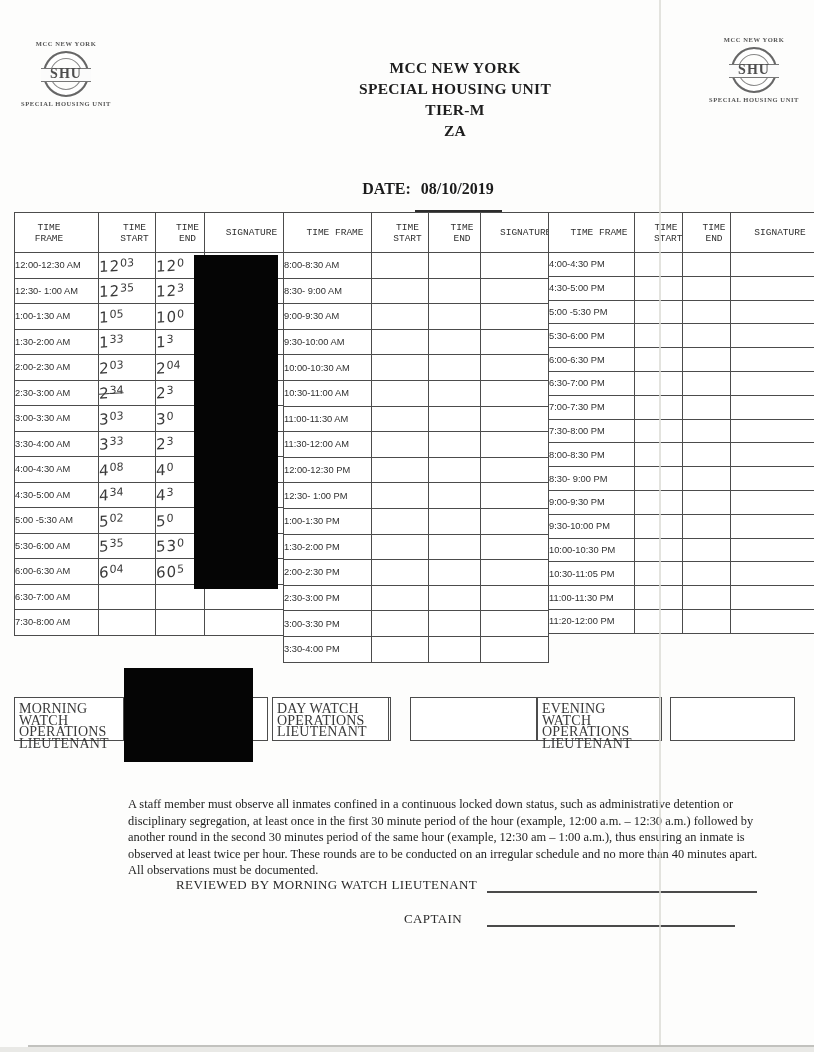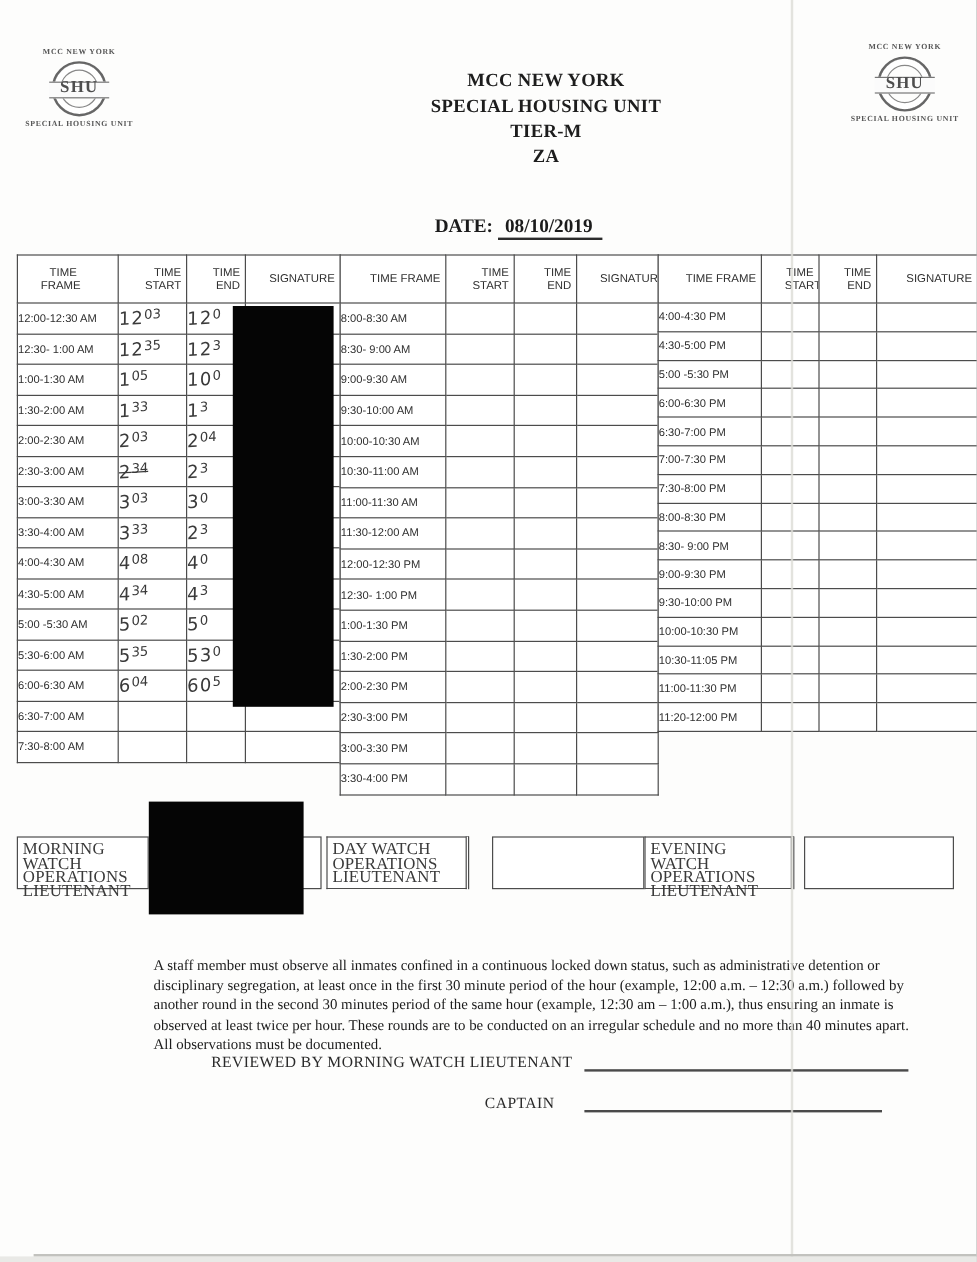--- a/index.html
+++ b/index.html
@@ -12,28 +12,28 @@
   .seal{width:42px;height:42px;margin:4px auto 3px;border-radius:50%;border:2px solid #666;position:relative;
         display:flex;align-items:center;justify-content:center;
         box-shadow:inset 0 0 0 5px #fff, inset 0 0 0 6px #888;}
   .seal-band{position:absolute;left:-4px;right:-4px;top:15px;height:12px;background:#fbfbfb;border-top:1px solid #777;border-bottom:1px solid #777;}
   .seal-text{position:relative;font-family:"Liberation Serif",serif;font-weight:bold;font-size:14px;letter-spacing:1px;color:#4e4e4e;}
 
   
   .title-block{position:absolute;left:255px;top:57px;width:400px;text-align:center;}
   .title-line{font-weight:bold;font-size:15.5px;line-height:21px;letter-spacing:.3px;color:#1d1d1d;}
   .date-line{position:absolute;left:257px;top:180px;width:350px;text-align:center;font-weight:bold;font-size:16px;color:#1b1b1b;}
-  .date-value{border-bottom:2px solid #2c2c2c;padding:0 8px 1px 6px;}
+  .date-value{border-bottom:2px solid #2c2c2c;padding:0 8px 13px 6px;}
 
   
   table.sheet{position:absolute;border-collapse:collapse;table-layout:fixed;background:#fff;}
   table.sheet th,table.sheet td{border:1px solid #4c4c4c;padding:0;vertical-align:middle;overflow:hidden;}
   table.sheet{border:1.5px solid #3d3d3d;}
-  table.sheet th{font-family:Liberation Sans, sans-serif;font-weight:normal;font-size:9.5px;color:#2f2f2f;
-                 text-align:right;padding:4px 4px 4px 19px;line-height:11px;}
+  table.sheet th{font-family:Liberation Mono, monospace;font-weight:normal;font-size:9.5px;color:#2f2f2f;
+                 text-align:center;padding:4px 4px 4px 19px;line-height:11px;}
   td.c-frame{font-family:"Liberation Sans",sans-serif;font-size:9.3px;color:#2f2f2f;padding-left:7px;}
   td.c-start,td.c-end{padding-left:4px;}
   .t0{left:14px;top:212px;width:269px;}
   .t1{left:283px;top:212px;width:265px;}
   .t2{left:548px;top:212px;width:266px;}
   .t0 col:nth-child(1){width:84px}.t0 col:nth-child(2){width:57px}.t0 col:nth-child(3){width:49px}.t0 col:nth-child(4){width:79px}
   .t1 col:nth-child(1){width:88px}.t1 col:nth-child(2){width:57px}.t1 col:nth-child(3){width:52px}.t1 col:nth-child(4){width:68px}
   .t2 col:nth-child(1){width:86px}.t2 col:nth-child(2){width:48px}.t2 col:nth-child(3){width:48px}.t2 col:nth-child(4){width:84px}
   .t0 thead tr,.t1 thead tr,.t2 thead tr{height:40px;}
   .t0 tbody tr{height:25.5px;}
@@ -353,20 +353,26 @@
           <td class="c-end"></td>
           <td class="c-sig"></td>
         </tr>
         <tr>
           <td class="c-frame">5:00 -5:30 PM</td>
           <td class="c-start"></td>
           <td class="c-end"></td>
           <td class="c-sig"></td>
         </tr>
         <tr>
+          <td class="c-frame">5:30-6:00 PM</td>
+          <td class="c-start"></td>
+          <td class="c-end"></td>
+          <td class="c-sig"></td>
+        </tr>
+        <tr>
           <td class="c-frame">6:00-6:30 PM</td>
           <td class="c-start"></td>
           <td class="c-end"></td>
           <td class="c-sig"></td>
         </tr>
         <tr>
           <td class="c-frame">6:30-7:00 PM</td>
           <td class="c-start"></td>
           <td class="c-end"></td>
           <td class="c-sig"></td>

